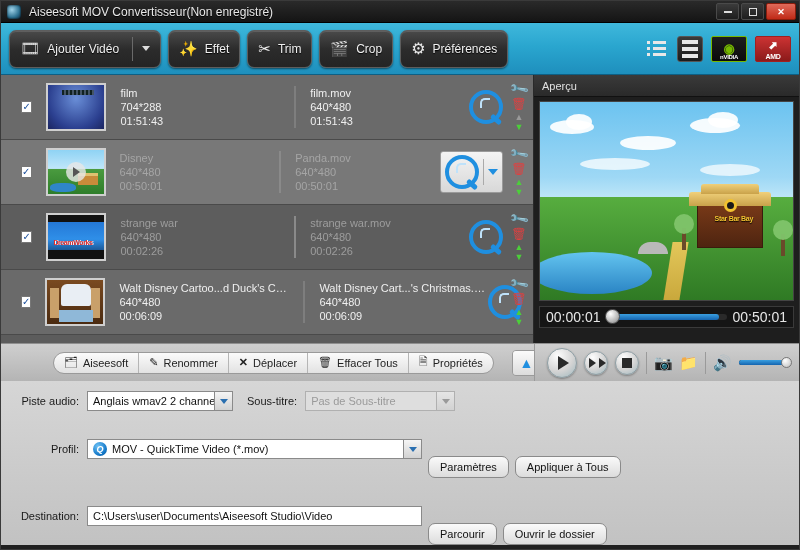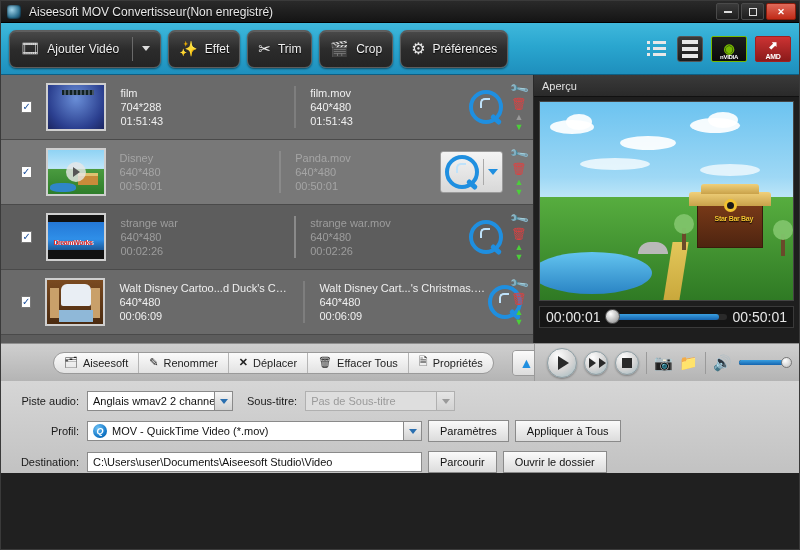--- a/index.html
+++ b/index.html
@@ -291,22 +291,22 @@
   .inp.dis { background:#dedede; color:#9a9a9a; border-color:#b0b0b0; }
   .ddbtn {
     width:18px;height:20px;background:linear-gradient(#f5f5f5,#d2d2d2);
     border:1px solid #8a8a8a;border-left:none;display:flex;align-items:center;justify-content:center;
   }
   .ddbtn.dis{background:linear-gradient(#e5e5e5,#d2d2d2);border-color:#b0b0b0;}
   .ddbtn .ar{width:0;height:0;border-left:4px solid transparent;border-right:4px solid transparent;border-top:5px solid #2a6fb0;}
   .ddbtn.dis .ar{border-top-color:#9a9a9a;}
   .btn {
     height:22px; padding:0 11px; background:linear-gradient(#fafafa,#dcdcdc);
-    border:1px solid #8a8a8a; border-radius:0; color:#111; font-size:11px;
-    display:flex; align-items:center; margin-left:6px; white-space:nowrap;
+    border:1px solid #8a8a8a; border-radius:7px; color:#111; font-size:11px;
+    display:flex; align-items:center; margin-left:6px; white-space:nowrap;margin-top:36px;
   }
   .qtico {
     width:14px;height:14px;border-radius:50%;margin-right:5px;flex:none;
     background:radial-gradient(circle at 35% 30%,#6fc2f5,#1277c8 65%,#0a4e87);
     color:#fff;font-size:9px;display:flex;align-items:center;justify-content:center;font-weight:bold;
   }
   .convert {
     position:absolute; right:22px; top:18px;
     width:148px; height:56px; border-radius:8px;
     background:linear-gradient(#4c4c4c,#2b2b2b 55%,#1d1d1d);

